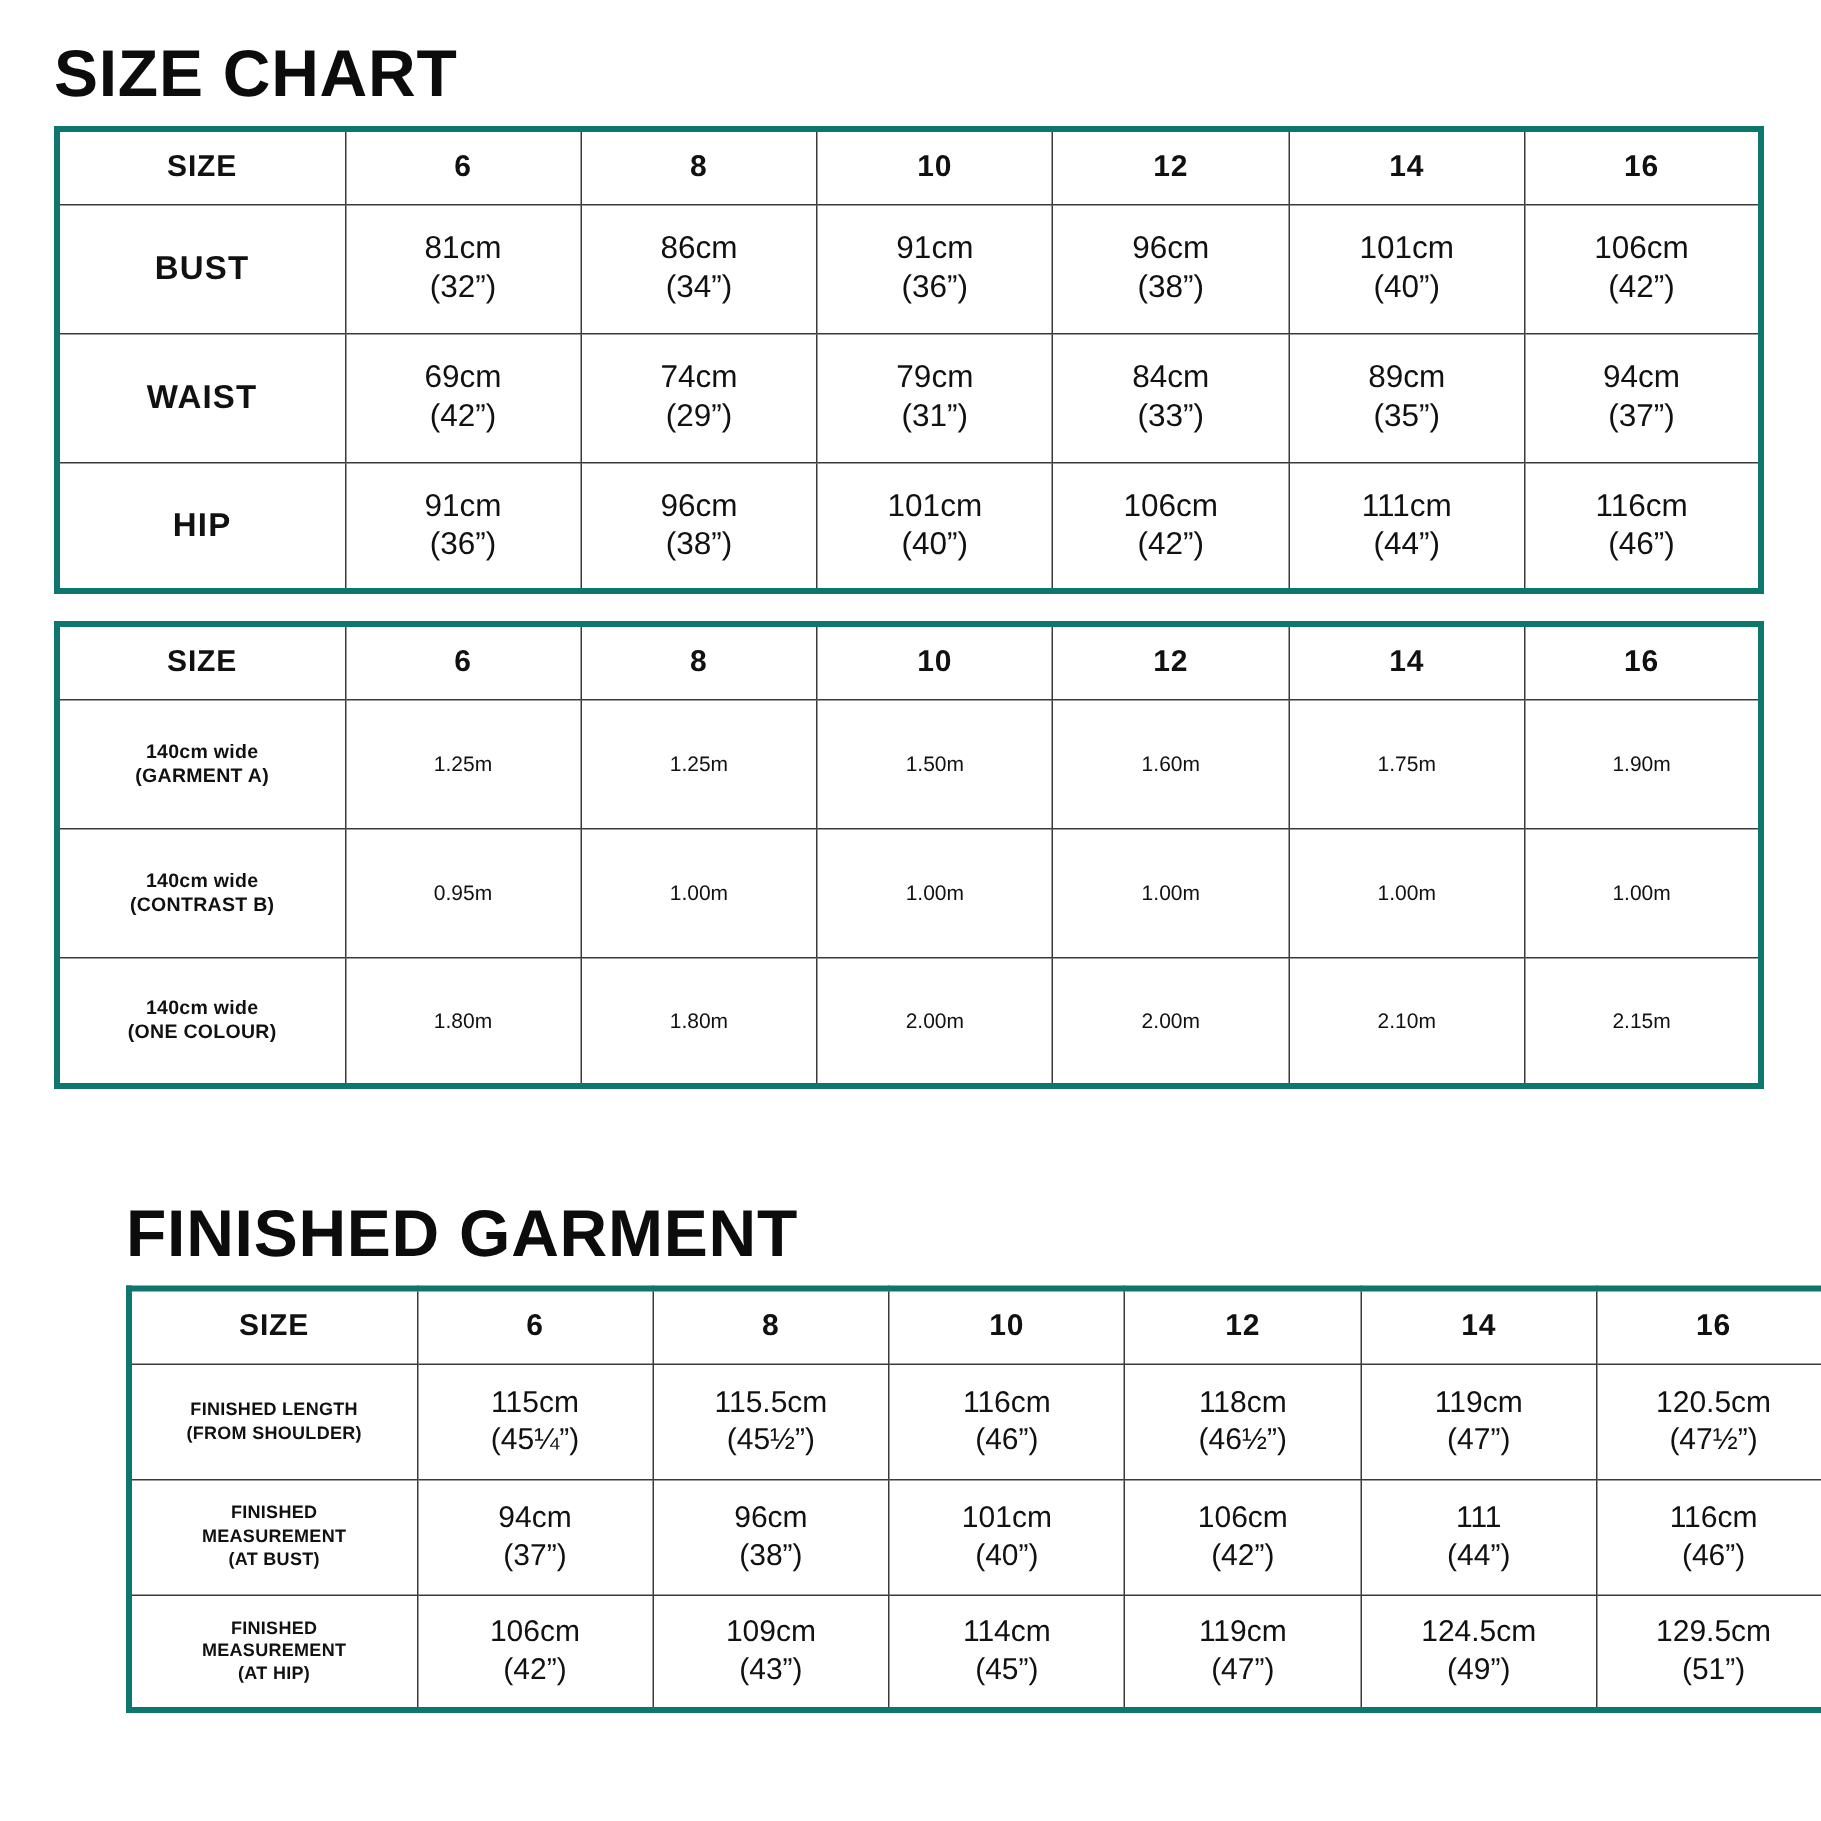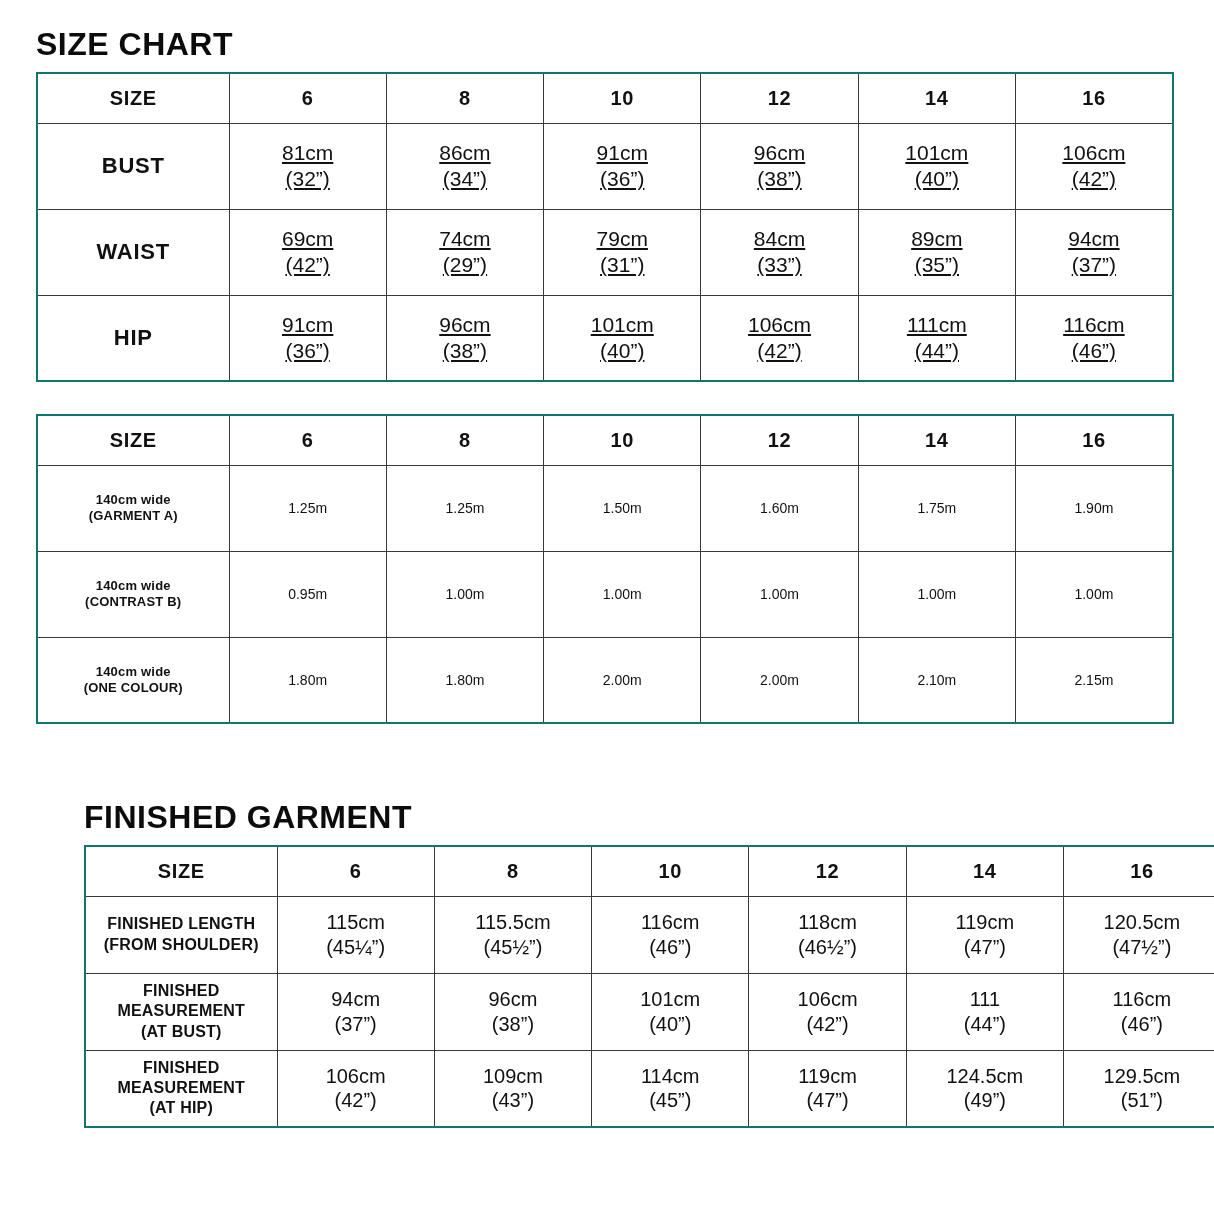--- a/index.html
+++ b/index.html
@@ -16,63 +16,63 @@
   .page {
     position: relative;
     width: 1214px;
     height: 1214px;
     padding: 0;
   }
 
   .section { position: absolute; left: 36px; width: 1136px; }
 
   .section-title {
-    font-size: 32px;
+    font-size: 44px;
     font-weight: bold;
     letter-spacing: 0.5px;
     line-height: 1;
     color: #0c0c0c;
     margin: 0 0 10px 0;
     white-space: nowrap;
   }
 
   table.chart {
     width: 1136px;
     border-collapse: collapse;
     table-layout: fixed;
-    border: 2px solid #0f766e;
+    border: 4px solid #0f766e;
   }
   table.chart td, table.chart th {
     border: 1px solid #3a3a3a;
     text-align: center;
     vertical-align: middle;
     padding: 0;
     font-weight: normal;
   }
 
   col.label-col { width: 192px; }
   col.size-col  { width: 157.3px; }
 
   
   tr.head-row td { height: 50px; font-size: 20px; font-weight: bold; letter-spacing: 0.6px; }
   tr.head-row td.size-label { font-size: 20px; }
 
   
   .t-size tr.body-row td { height: 86px; }
   .t-size td.rowlabel { font-size: 22px; font-weight: bold; letter-spacing: 0.8px; }
-  .t-size td.val { font-size: 21px; line-height: 1.22; text-decoration: underline; }
+  .t-size td.val { font-size: 21px; line-height: 1.22; }
 
   
   .t-meter tr.body-row td { height: 86px; }
   .t-meter td.rowlabel { font-size: 13px; font-weight: bold; line-height: 1.25; letter-spacing: 0.2px; }
   .t-meter td.val { font-size: 14px; }
 
   
   .t-fin tr.body-row td { height: 77px; }
-  .t-fin td.rowlabel { font-size: 16px; font-weight: bold; line-height: 1.28; letter-spacing: 0.2px; }
+  .t-fin td.rowlabel { font-size: 12px; font-weight: bold; line-height: 1.28; letter-spacing: 0.2px; }
   .t-fin td.val { font-size: 20px; line-height: 1.22; }
 
   .cell-stack { display: block; }
   .cell-stack span { display: block; }
 
   #sec-size  { top: 28px; }
   #sec-meter { top: 414px; }
   #sec-fin   { top: 801px; padding-left: 48px; }
 
   #sec-size .section-title  { margin-bottom: 12px; }

